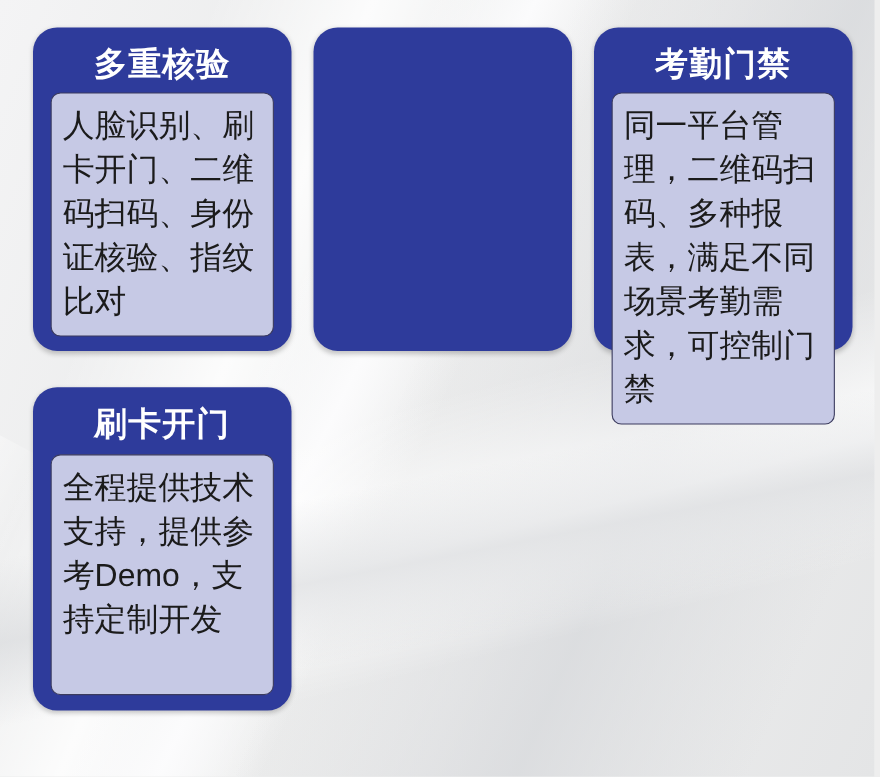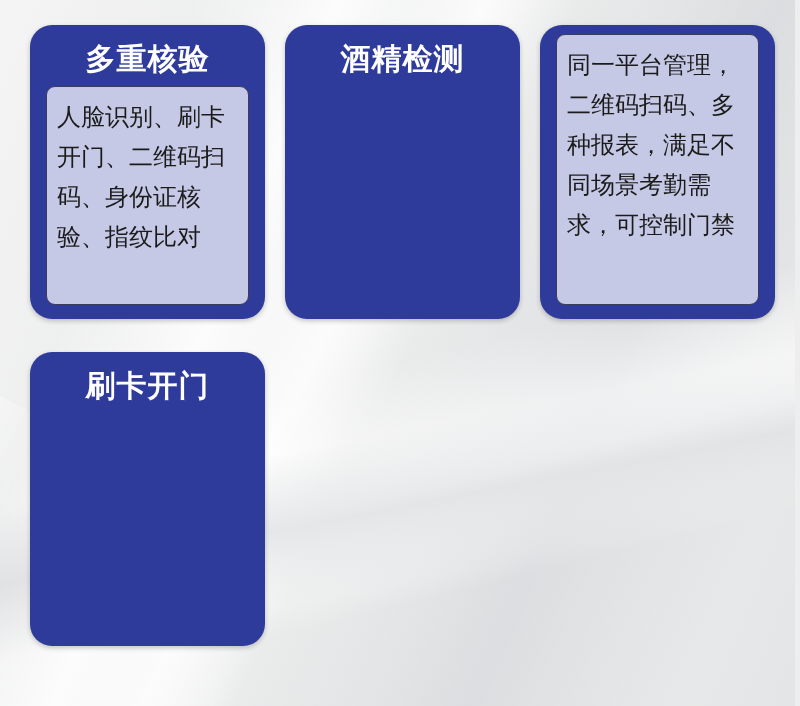--- a/index.html
+++ b/index.html
@@ -113,21 +113,21 @@
     width: 100%;
     background: #c6c9e5;
     border: 1px solid #3b3b5e;
     border-radius: 9px;
     box-sizing: border-box;
     padding: 10px 9px 10px 10px;
   }
 
   .card-text {
     color: #1b1b1b;
-    font-size: 24px;
+    font-size: 29px;
     line-height: 40px;
     letter-spacing: 0px;
     text-align: left;
     word-break: break-all;
   }
 </style>
 </head>
 <body>
 
 <div id="stage">
@@ -145,29 +145,32 @@
   <div class="grid">
 
     <div class="card">
       <div class="card-title">多重核验</div>
       <div class="card-body">
         <div class="card-text">人脸识别、刷卡开门、二维码扫码、身份证核验、指纹比对</div>
       </div>
     </div>
 
     <div class="card">
-      <div class="card-title">酒精检测</div>
     </div>
 
 
     <div class="card">
+      <div class="card-title">考勤门禁</div>
       <div class="card-body">
         <div class="card-text">同一平台管理，二维码扫码、多种报表，满足不同场景考勤需求，可控制门禁</div>
       </div>
     </div>
 
     <div class="card">
       <div class="card-title">刷卡开门</div>
+      <div class="card-body">
+        <div class="card-text">全程提供技术支持，提供参考Demo，支持定制开发</div>
+      </div>
     </div>
 
 
   </div>
 </div>
 
 </body></html>

